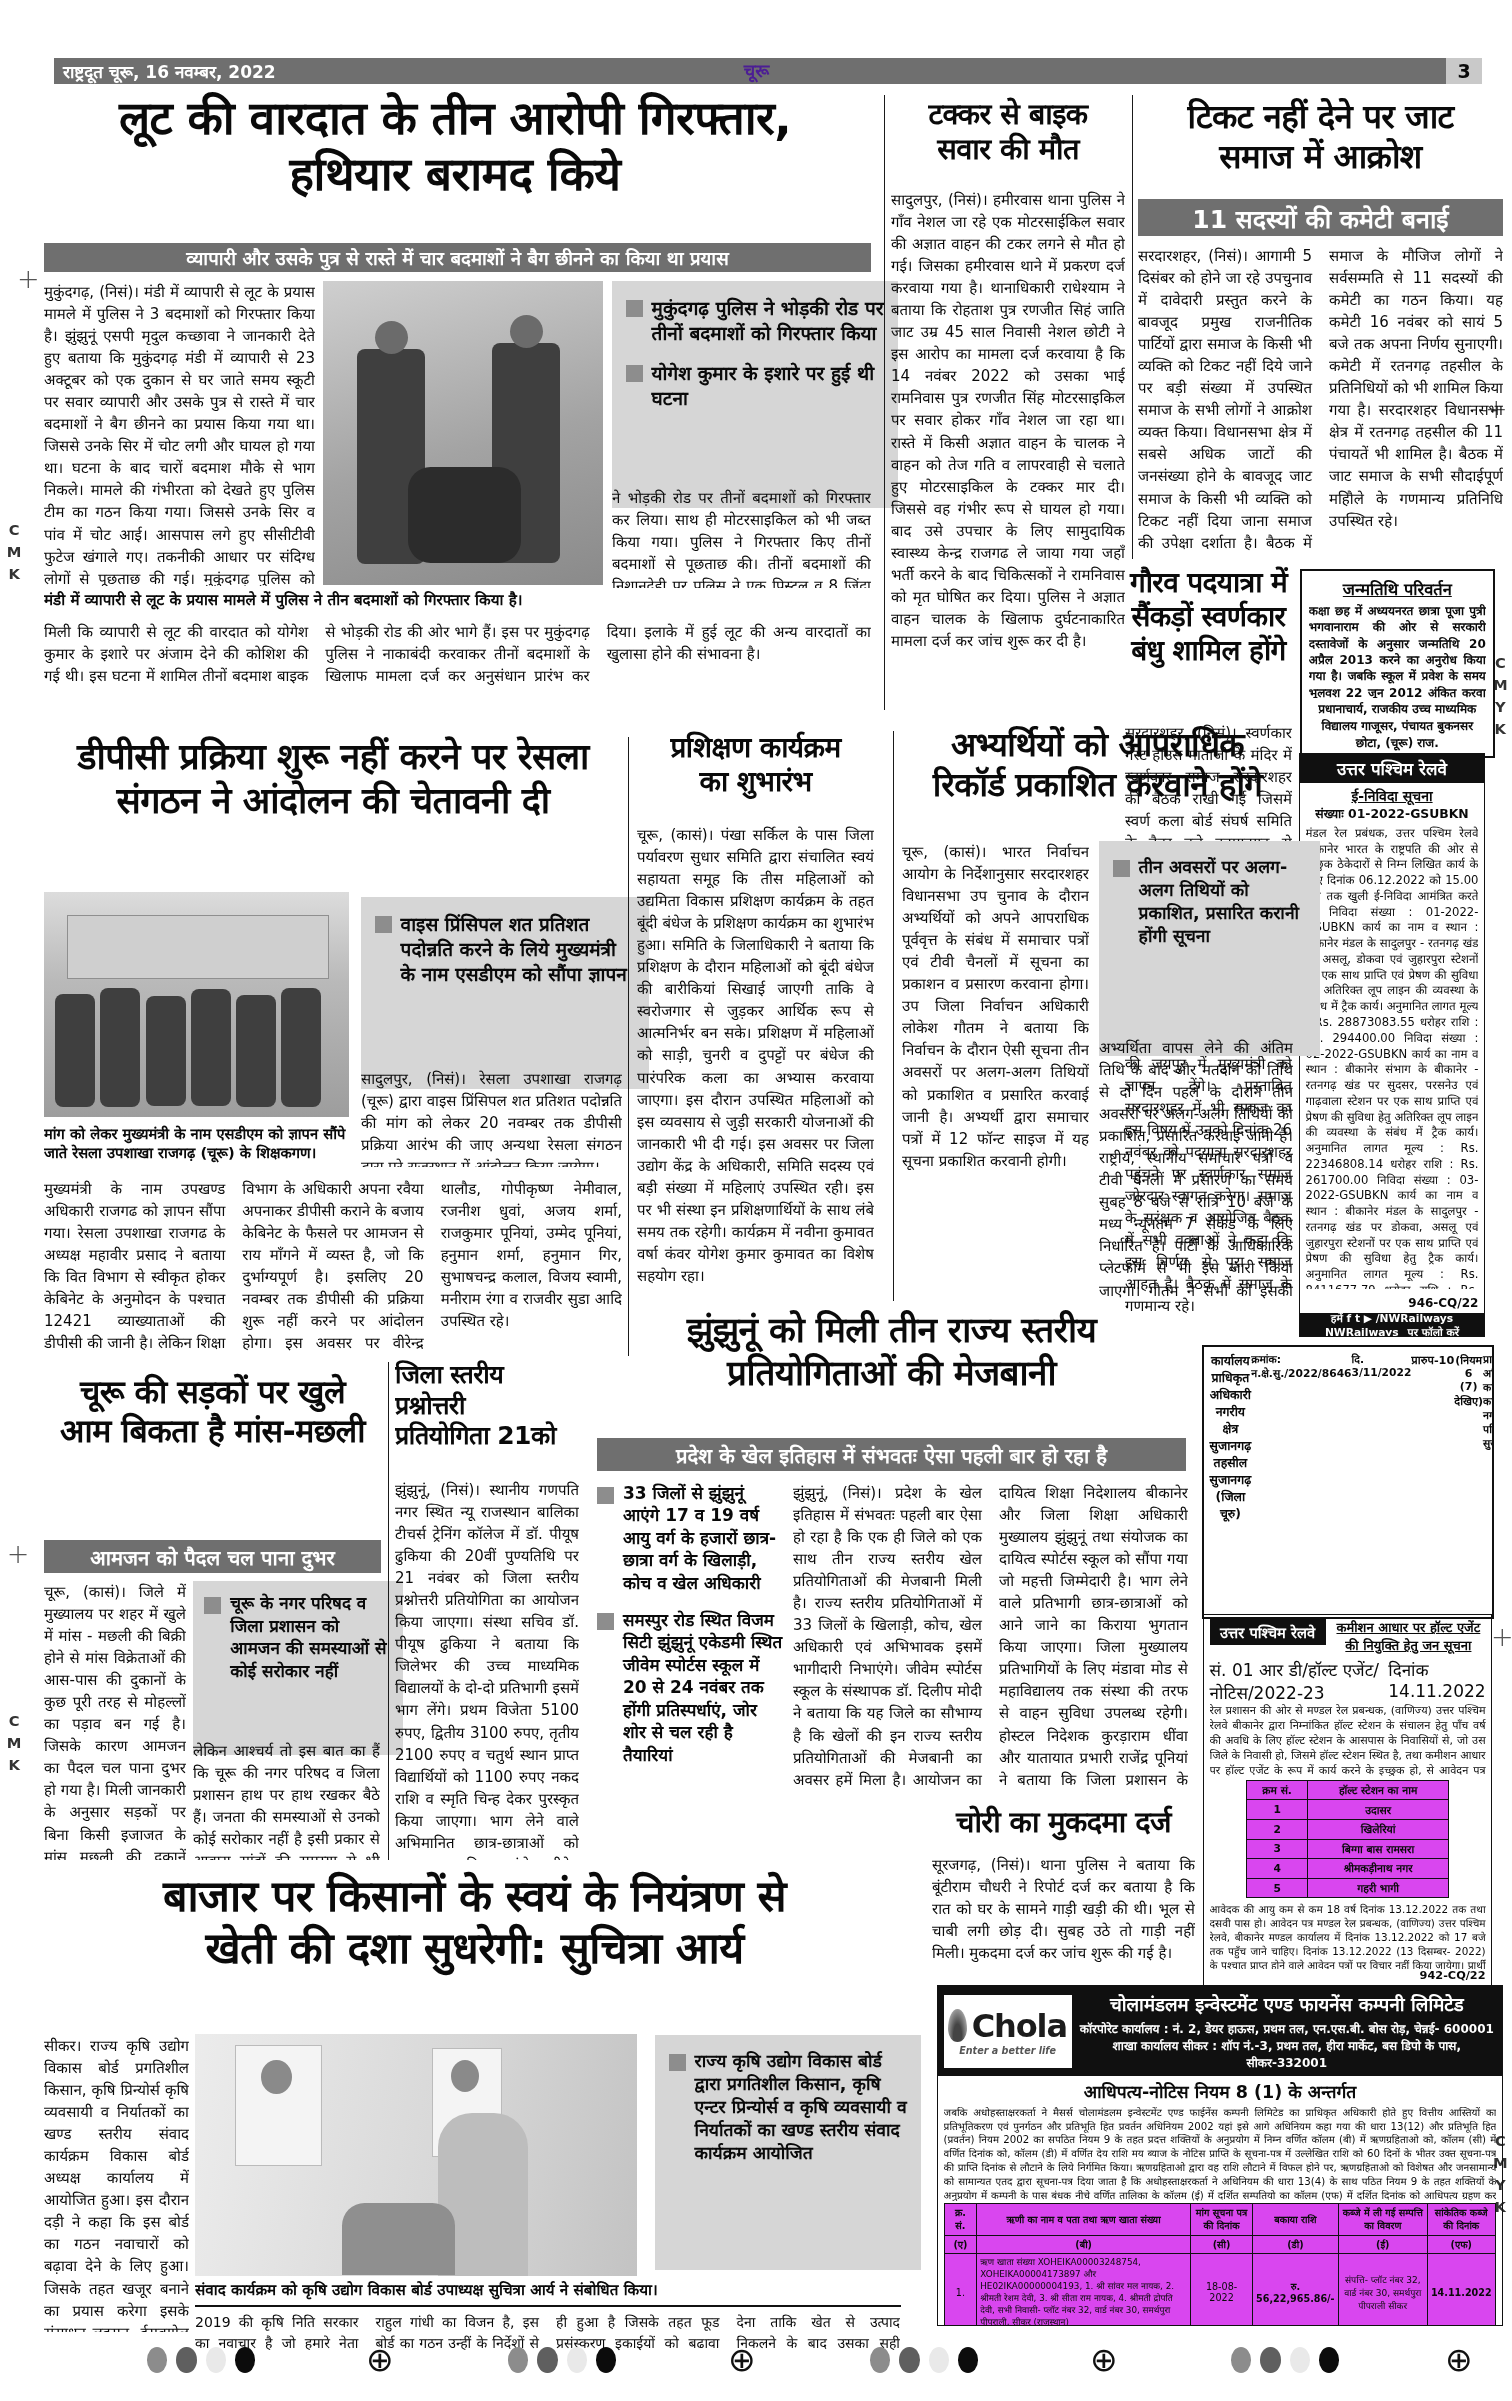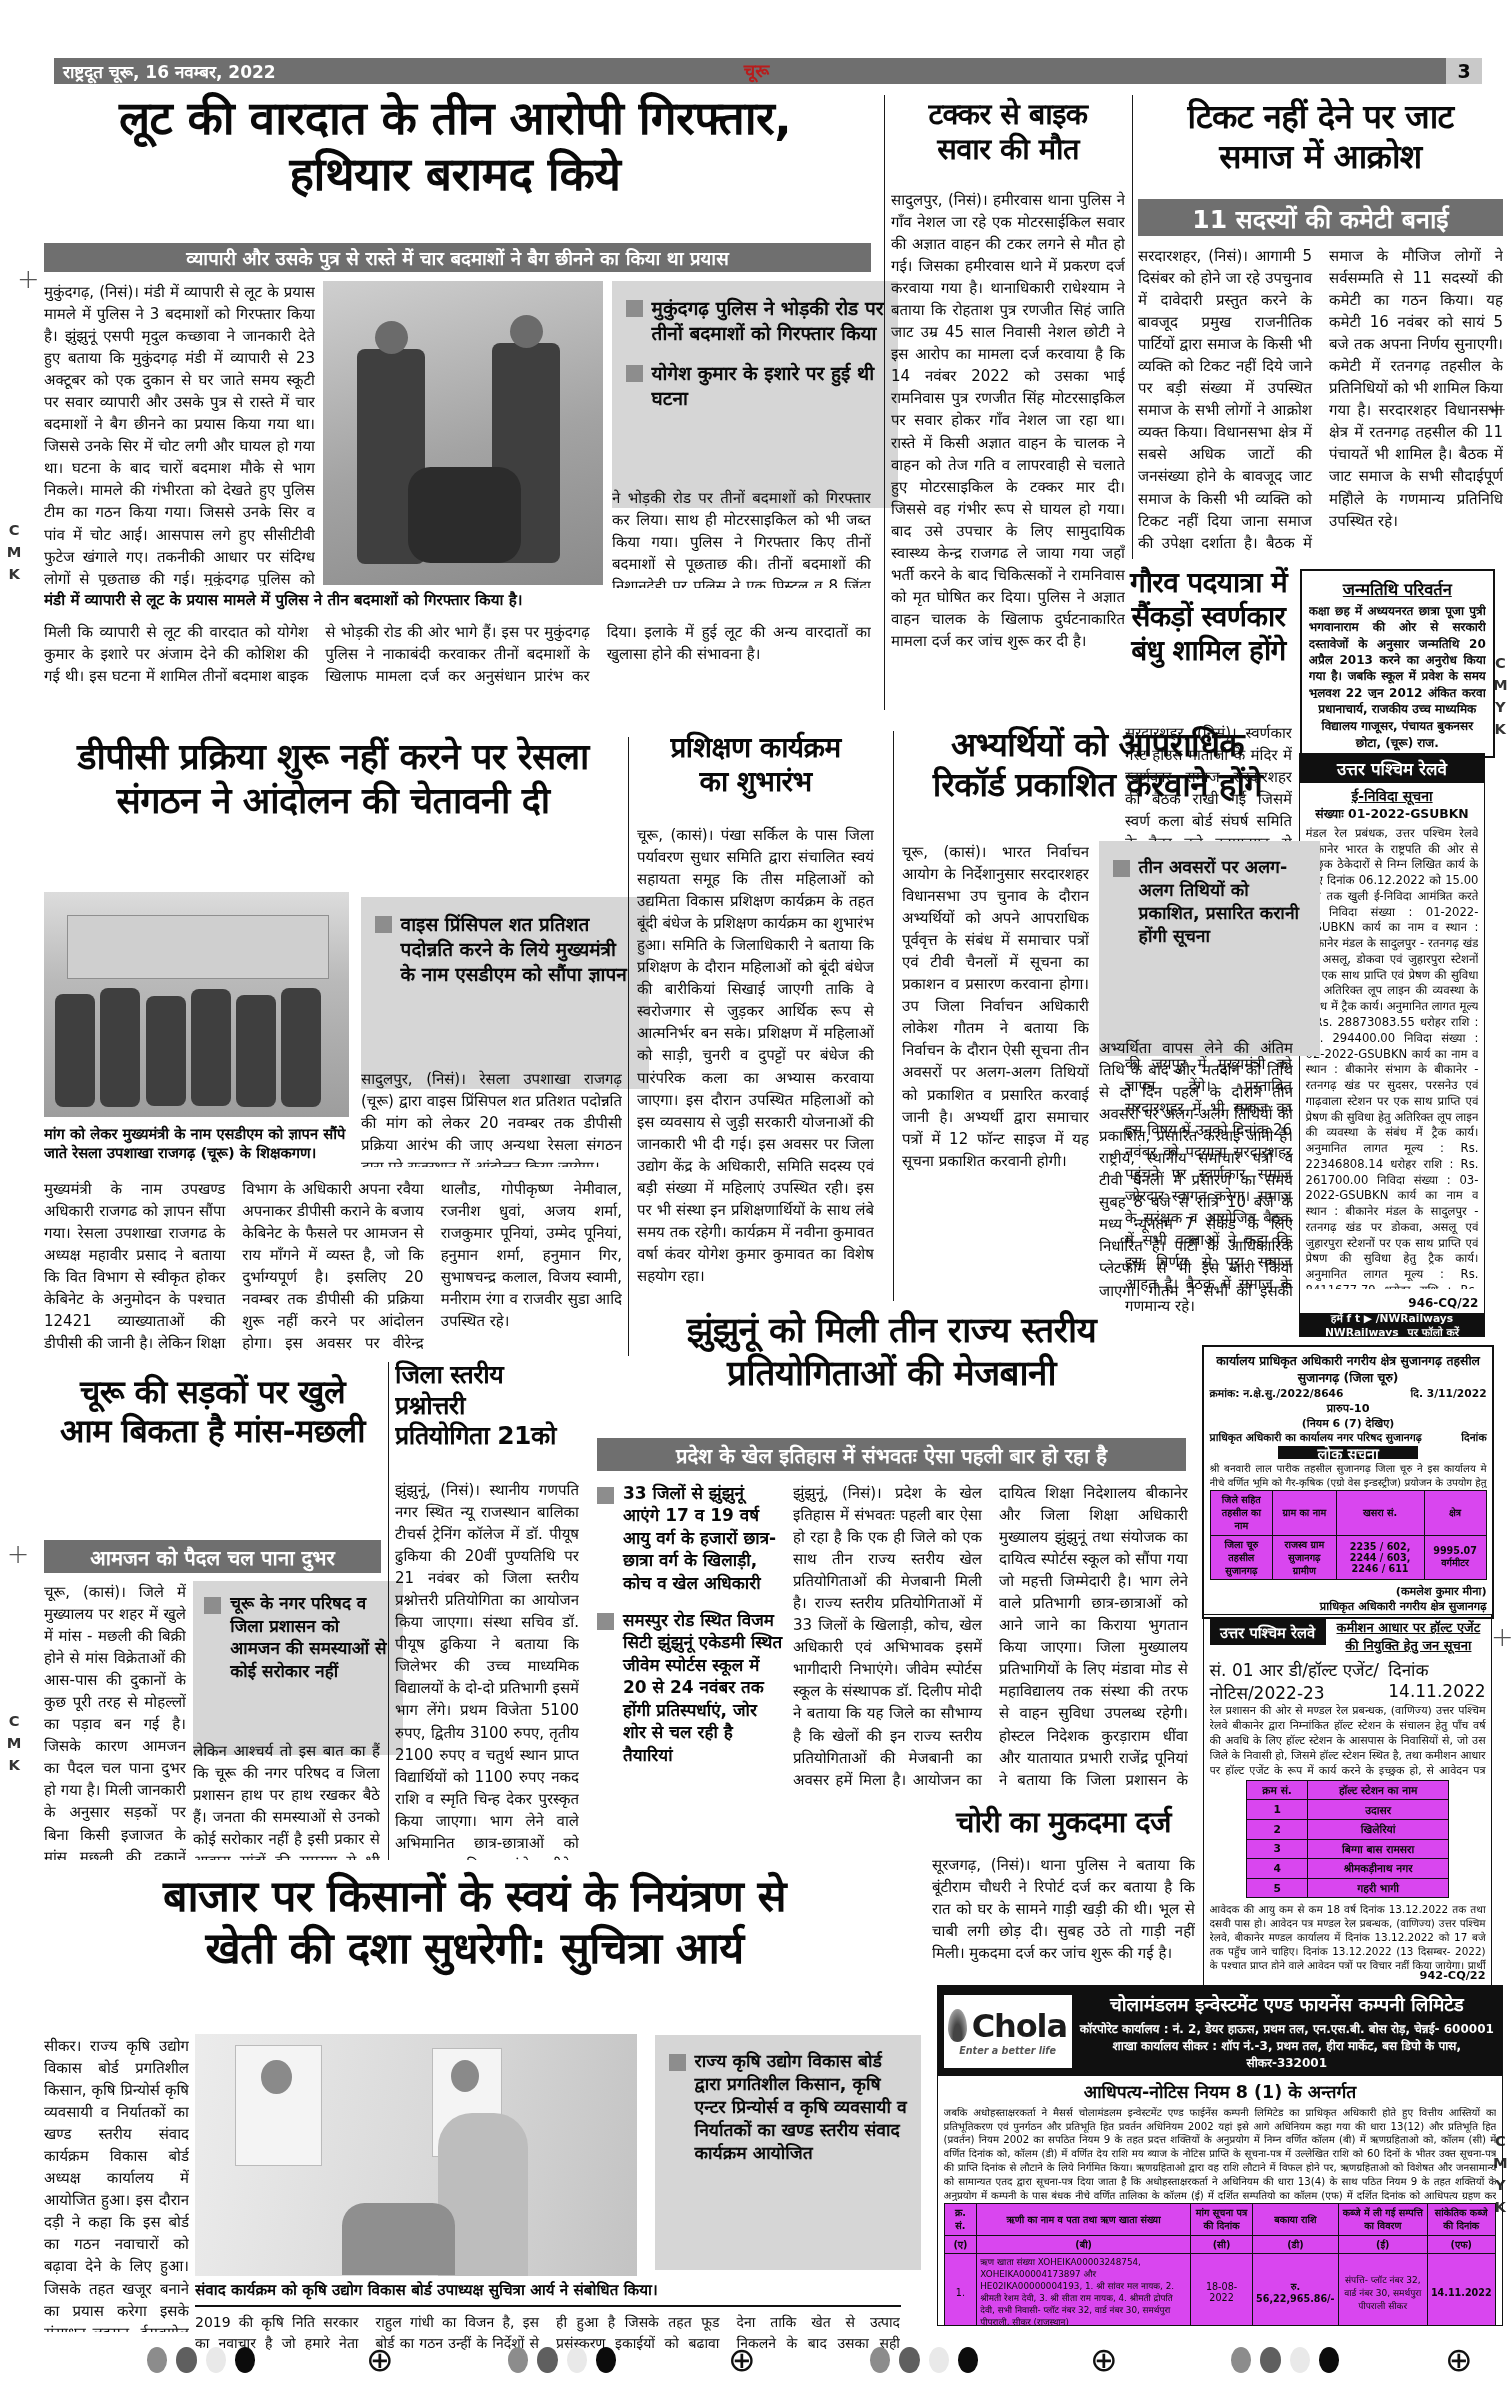--- a/index.html
+++ b/index.html
@@ -34,21 +34,21 @@
   .plus{position:absolute;font-size:27px;color:#555;font-weight:300;line-height:1}
 </style>
 </head>
 <body>
 
 <div id="page">
 
   <div class="a gb" style="left:54px;top:58px;width:1390px;height:26px;justify-content:flex-start;padding-left:9px;font-size:17px">
     <span>राष्ट्रदूत चूरू, 16 नवम्बर, 2022</span>
   </div>
-  <div class="a" style="left:700px;top:58px;width:113px;height:26px;color:#b91c1c;font-weight:700;font-size:18px;text-align:center;line-height:26px">चूरू</div>
+  <div class="a" style="left:700px;top:58px;width:113px;height:26px;color:#4c1d95;font-weight:700;font-size:18px;text-align:center;line-height:26px">चूरू</div>
   <div class="a" style="left:1446px;top:58px;width:36px;height:26px;background:#c9c9c9;font-weight:700;font-size:19px;text-align:center;line-height:26px">3</div>
 
   <div class="plus" style="left:17px;top:265px">+</div>
   <div class="plus" style="left:1485px;top:395px">+</div>
   <div class="plus" style="left:6.8px;top:1540px">+</div>
   <div class="plus" style="left:1491px;top:1623px">+</div>
   <div class="cmk" style="left:6.8px;top:519px">C
 M
 K</div>
   <div class="cmk" style="left:1493px;top:652px">C
@@ -208,21 +208,21 @@
     <div class="bi">
       <span class="sq"></span>
       <span>समस्पुर रोड स्थित विजम सिटी झुंझुनूं एकेडमी स्थित जीवेम स्पोर्टस स्कूल में 20 से 24 नवंबर तक होंगी प्रतिस्पर्धाएं, जोर शोर से चल रही है तैयारियां</span>
     </div>
   </div>
   <div class="a bt c2" style="left:793px;top:1482px;width:395px;height:314px">झुंझुनूं, (निसं)। प्रदेश के खेल इतिहास में संभवतः पहली बार ऐसा हो रहा है कि एक ही जिले को एक साथ तीन राज्य स्तरीय खेल प्रतियोगिताओं की मेजबानी मिली है। राज्य स्तरीय प्रतियोगिताओं में 33 जिलों के खिलाड़ी, कोच, खेल अधिकारी एवं अभिभावक इसमें भागीदारी निभाएंगे। जीवेम स्पोर्टस स्कूल के संस्थापक डॉ. दिलीप मोदी ने बताया कि यह जिले का सौभाग्य है कि खेलों की इन राज्य स्तरीय प्रतियोगिताओं की मेजबानी का अवसर हमें मिला है। आयोजन का दायित्व शिक्षा निदेशालय बीकानेर और जिला शिक्षा अधिकारी मुख्यालय झुंझुनूं तथा संयोजक का दायित्व स्पोर्टस स्कूल को सौंपा गया जो महत्ती जिम्मेदारी है। भाग लेने वाले प्रतिभागी छात्र-छात्राओं को आने जाने का किराया भुगतान किया जाएगा। जिला मुख्यालय प्रतिभागियों के लिए मंडावा मोड से महाविद्यालय तक संस्था की तरफ से वाहन सुविधा उपलब्ध रहेगी। होस्टल निदेशक कुरड़ाराम धींवा और यातायात प्रभारी राजेंद्र पूनियां ने बताया कि जिला प्रशासन के साथ बैठकें करके पूरी आयोजन की व्यवस्थाओं को अंतिम रूप दिया जा रहा है।</div>
 
   <div class="a hl" style="left:932px;top:1805px;width:263px;height:41px;font-size:29px">चोरी का मुकदमा दर्ज</div>
   <div class="a bt" style="left:932px;top:1854px;width:263px;height:124px">सूरजगढ़, (निसं)। थाना पुलिस ने बताया कि बूंटीराम चौधरी ने रिपोर्ट दर्ज कर बताया है कि रात को घर के सामने गाड़ी खड़ी की थी। भूल से चाबी लगी छोड़ दी। सुबह उठे तो गाड़ी नहीं मिली। मुकदमा दर्ज कर जांच शुरू की गई है।</div>
 
-  <div class="a notice" style="left:1202px;top:1345px;width:277px;height:261px;padding:4.5px 5.6px;display:flex;flex-direction:column">
+  <div class="a notice" style="left:1202px;top:1345px;width:277px;height:261px;padding:4.5px 5.6px;display:flex;flex-direction:row">
     <div style="font-weight:700;font-size:12.4px;text-align:center">कार्यालय प्राधिकृत अधिकारी नगरीय क्षेत्र सुजानगढ़ तहसील सुजानगढ़ (जिला चूरु)</div>
     <div style="display:flex;justify-content:space-between;font-size:10.7px;font-weight:700">
       <span>क्रमांक: न.क्षे.सु./2022/8646</span>
       <span>दि. 3/11/2022</span>
     </div>
     <div style="font-weight:700;font-size:11.3px;text-align:center">प्रारुप-10</div>
     <div style="font-weight:700;font-size:11px;text-align:center">(नियम 6 (7) देखिए)</div>
     <div style="display:flex;justify-content:space-between;font-size:10.7px;font-weight:700">
       <span>प्राधिकृत अधिकारी का कार्यालय नगर परिषद सुजानगढ़</span>
       <span>दिनांक</span>

